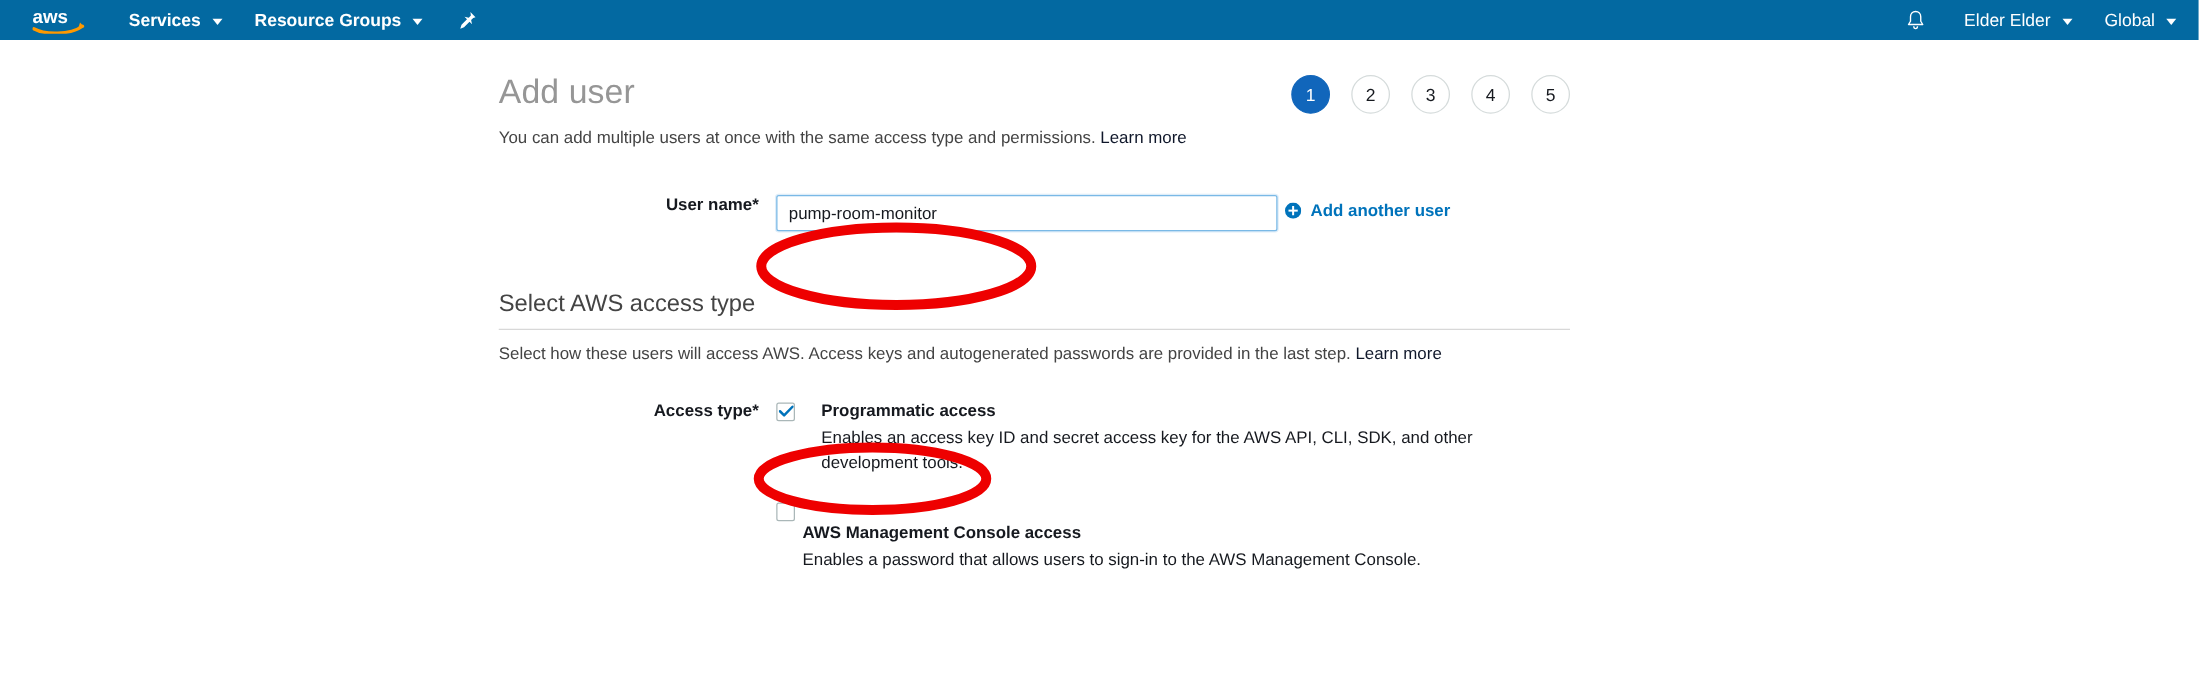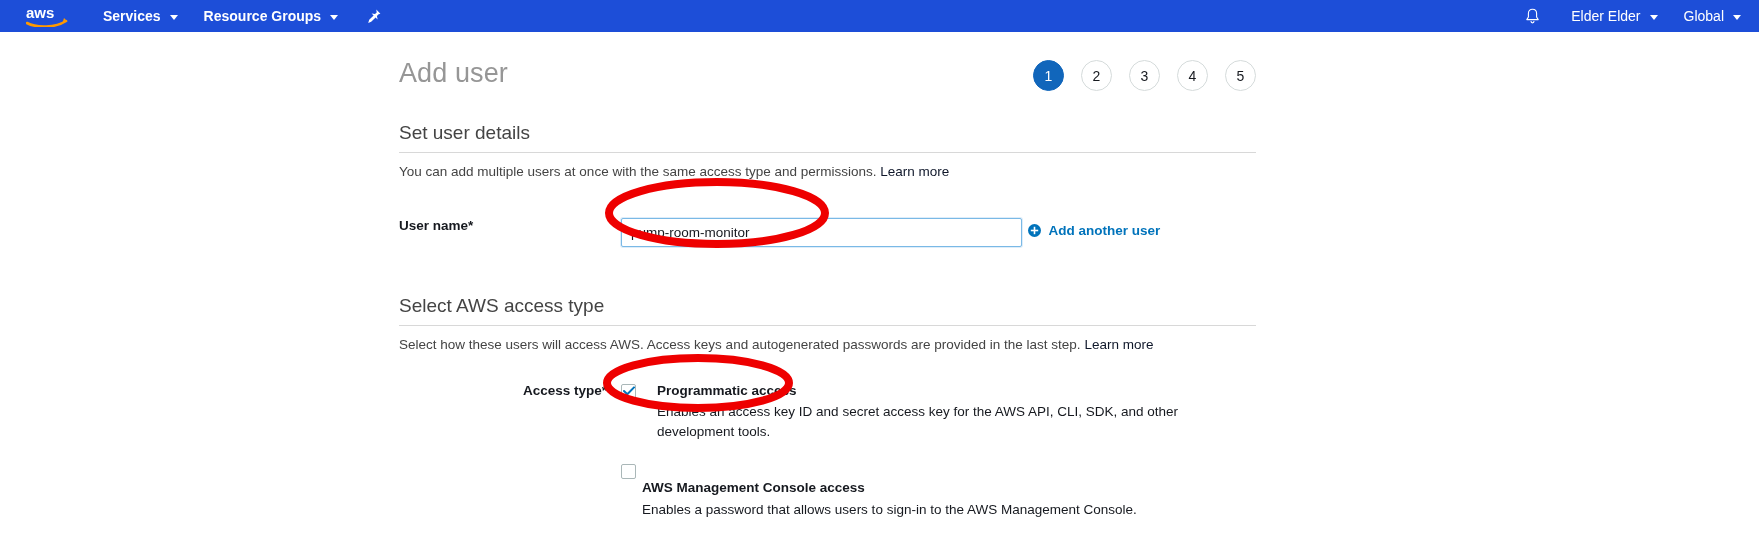--- a/index.html
+++ b/index.html
@@ -8,21 +8,21 @@
     margin: 0; padding: 0;
     width: 1759px; height: 559px;
     background: #ffffff;
     font-family: "Liberation Sans", sans-serif;
     overflow: hidden;
   }
 
   
   .navbar {
     height: 32px;
-    background: #1d4ed8;
+    background: #0369a1;
     display: flex;
     align-items: stretch;
     color: #ffffff;
     font-size: 14px;
     position: relative;
   }
   .nav-left { display: flex; align-items: stretch; }
   .nav-right { display: flex; align-items: stretch; margin-left: auto; }
 
   .aws-logo {
@@ -125,20 +125,21 @@
   a.link { color: #0f172a; text-decoration: none; cursor: pointer; }
 
   
   .form-row {
     display: flex;
     align-items: flex-start;
     margin-top: 31px;
   }
   .form-label {
     width: 222px;
+    text-align: right;
     padding-right: 14px;
     font-size: 13.5px;
     font-weight: bold;
     color: #16191f;
     padding-top: 5px;
     white-space: nowrap;
   }
   .form-field { flex: 1; position: relative; }
 
   .username-input {
@@ -293,21 +294,20 @@
         </div>
         <div class="step">
           <span>4</span>
         </div>
         <div class="step">
           <span>5</span>
         </div>
       </div>
     </div>
 
-    <h2 class="section-head sec1">Set user details</h2>
 
     <p class="section-desc">
       <span>You can add multiple users at once with the same access type and permissions.</span>
       <a class="link">Learn more</a>
     </p>
 
     <div class="form-row">
       <div class="form-label">User name*</div>
       <div class="form-field">
         <input class="username-input" type="text" value="pump-room-monitor" style="">

